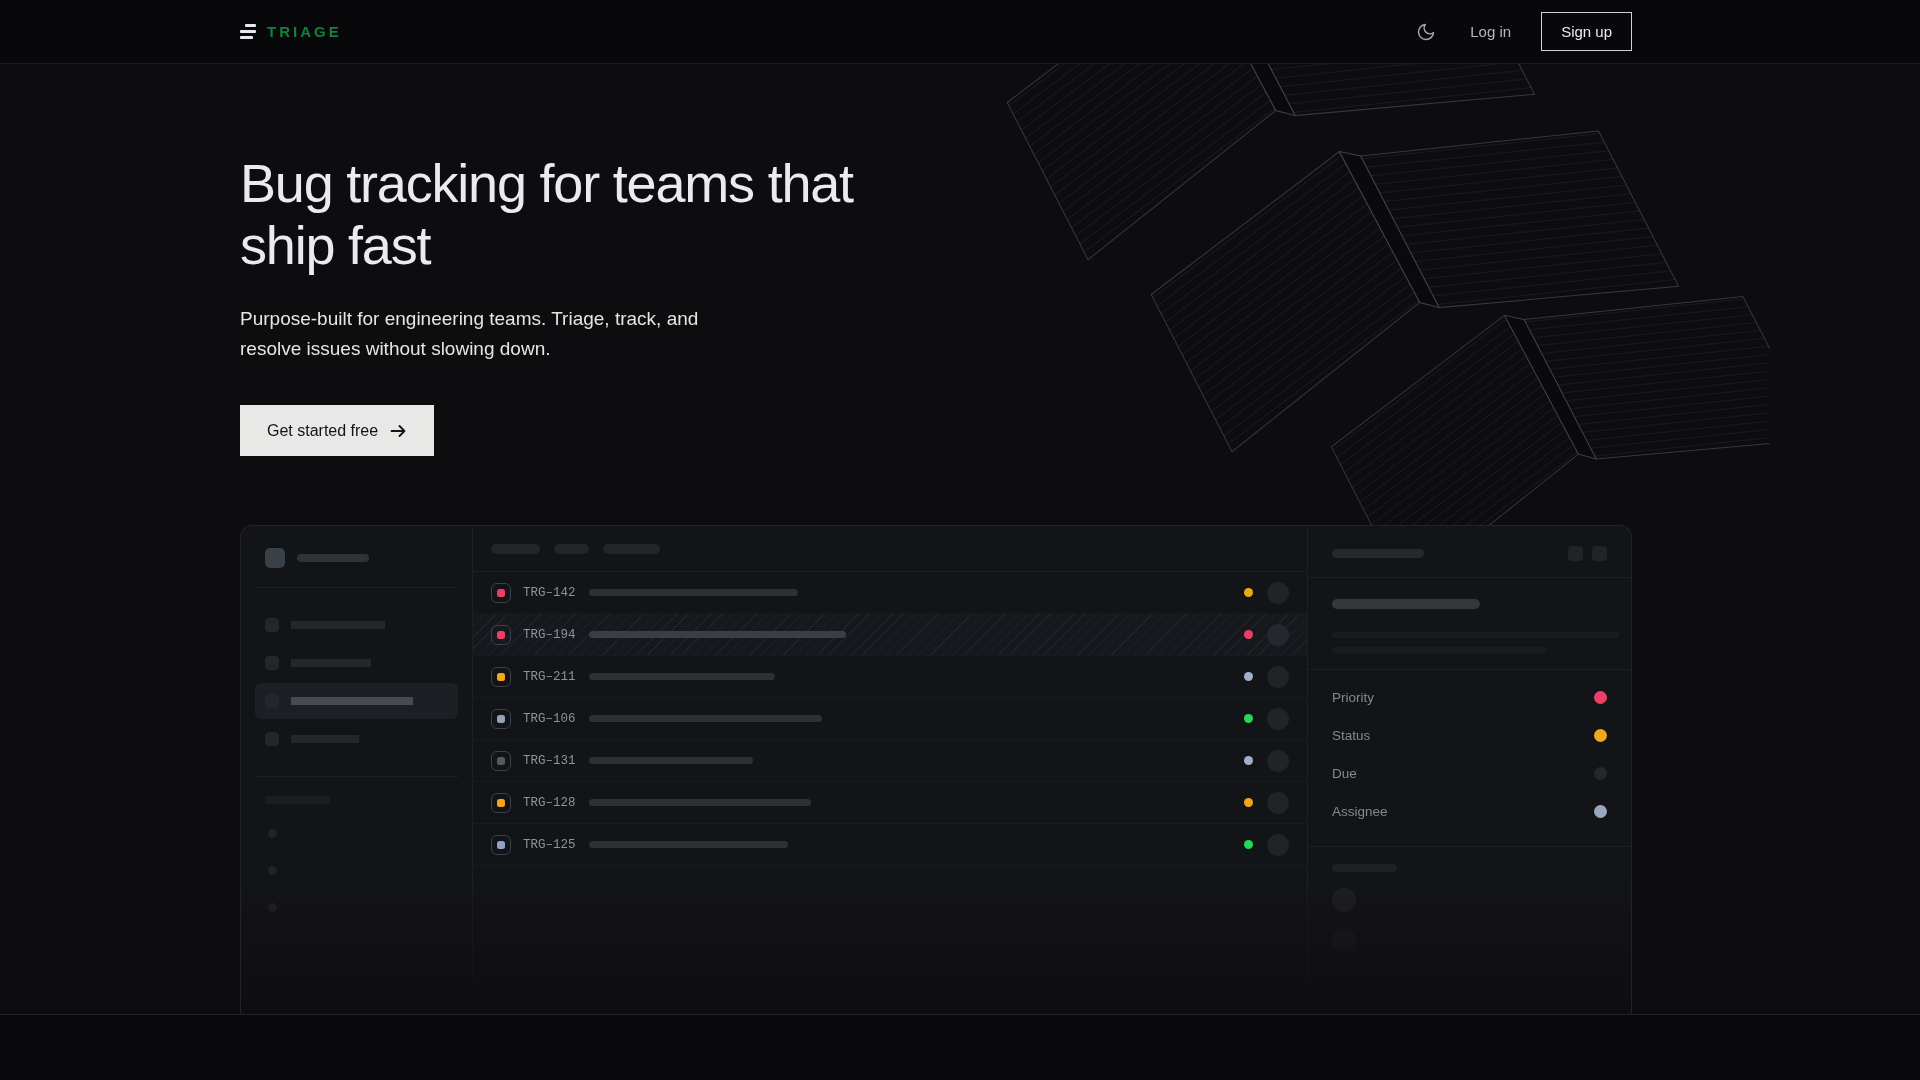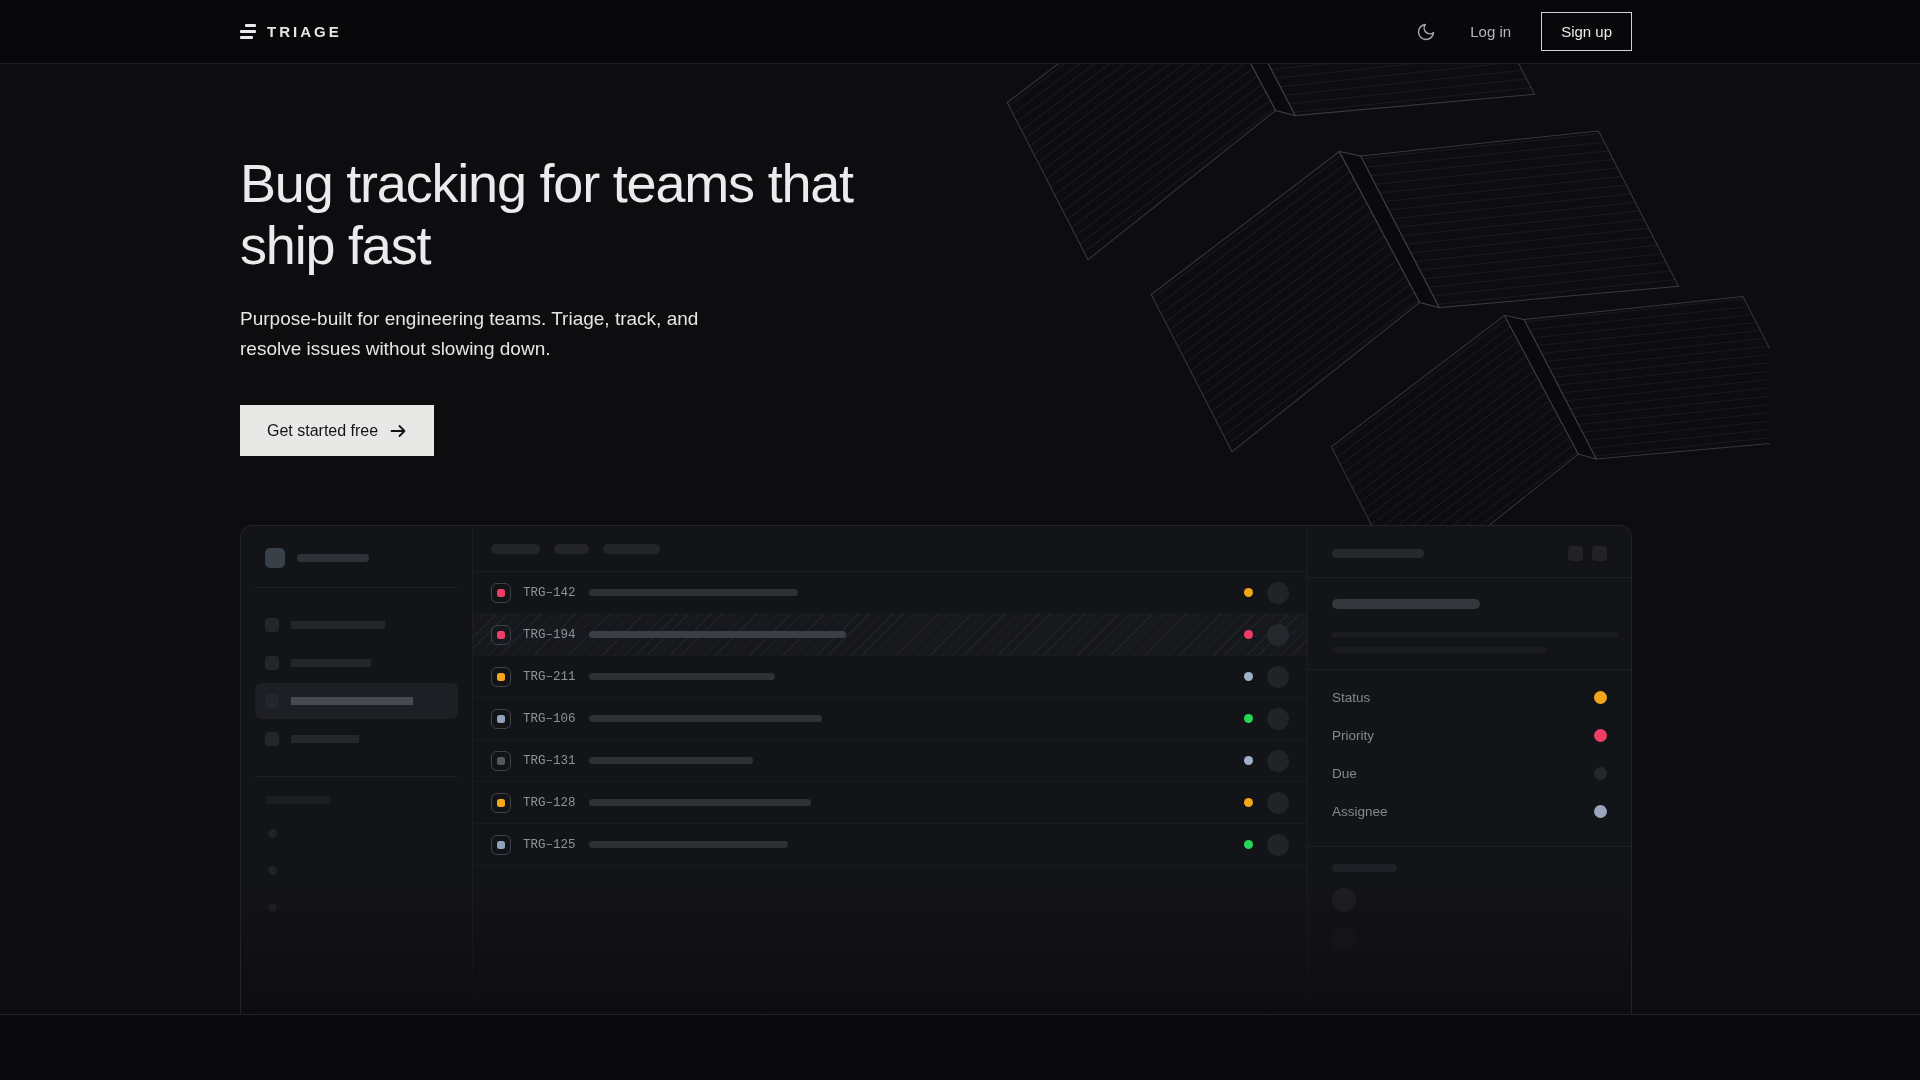--- a/index.html
+++ b/index.html
@@ -19,21 +19,21 @@
     border-bottom:1px solid #1e1e22;
     position:relative; z-index:5;
   }
   .nav .container { height:100%; display:flex; align-items:center; }
   .brand { display:flex; align-items:center; gap:11px; cursor:pointer; }
   .brand-glyph { display:flex; flex-direction:column; gap:3px; width:16px; }
   .brand-glyph i { display:block; height:3px; background:#e9e9eb; border-radius:1px; }
   .brand-glyph i:nth-child(1){ width:11px; margin-left:5px; }
   .brand-glyph i:nth-child(2){ width:16px; }
   .brand-glyph i:nth-child(3){ width:13px; }
-  .brand-name { font-size:15px; font-weight:700; letter-spacing:3px; color:#e5e5e5; }
+  .brand-name { font-size:15px; font-weight:700; letter-spacing:3px; color:#15803d; }
   .nav-right { margin-left:auto; display:flex; align-items:center; gap:30px;justify-content:center; }
   .theme-btn { background:none; border:none; cursor:pointer; display:flex; padding:4px; }
   .login-link { font-size:15px; color:#b4b7bd; text-decoration:none; cursor:pointer; }
   .signup-btn {
     background:transparent; border:1px solid #d2d2d6; color:#ececee;
     font-size:15px; font-family:inherit; padding:10px 19px; cursor:pointer;
   }
 
   
   .hero { position:relative; padding-top:88px; overflow:hidden; }
@@ -323,27 +323,27 @@
             <div class="d-action-sq"></div>
           </div>
         </div>
         <div class="d-divider"></div>
         <div class="d-title-pill"></div>
         <div class="d-line l1"></div>
         <div class="d-line l2"></div>
         <div class="d-divider"></div>
         <div class="d-fields">
   <div class="d-field">
+    <span class="d-field-label">Priority</span>
+    <span class="d-field-dot" style="background: rgb(238, 62, 104);"></span>
+  </div>
+
+  <div class="d-field">
     <span class="d-field-label">Status</span>
     <span class="d-field-dot" style="background: rgb(242, 167, 27);"></span>
-  </div>
-
-  <div class="d-field">
-    <span class="d-field-label">Priority</span>
-    <span class="d-field-dot" style="background: rgb(238, 62, 104);"></span>
   </div>
 
   <div class="d-field">
     <span class="d-field-label">Due</span>
     <span class="d-field-dot" style="background: rgb(38, 39, 44);"></span>
   </div>
 
   <div class="d-field">
     <span class="d-field-label">Assignee</span>
     <span class="d-field-dot" style="background: rgb(154, 166, 189);"></span>

